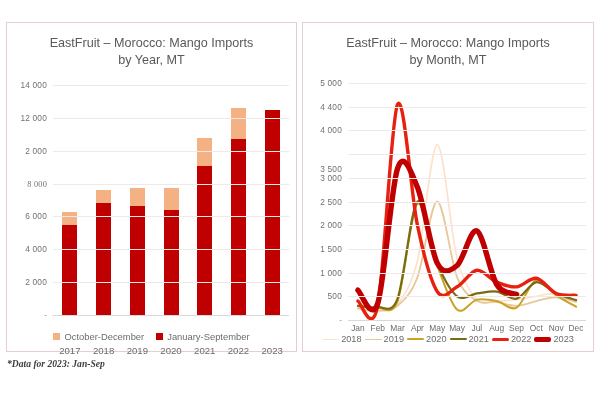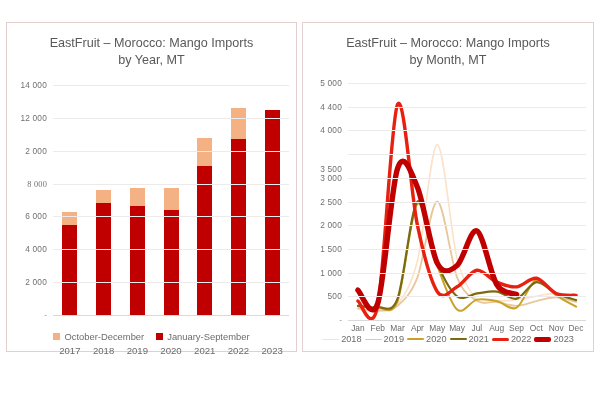--- a/index.html
+++ b/index.html
@@ -395,14 +395,15 @@
           </div>
           <div class="legend-item">
             <span class="legend-line" style="border-top: 5.4px solid rgb(192, 0, 0);"></span>
             <span>2023</span>
           </div>
         </div>
     </div>
 
   </div>
 
+  <div class="footnote-left">*Data for 2023: Jan-Sep</div>
 
 </div>
 
 </body></html>

